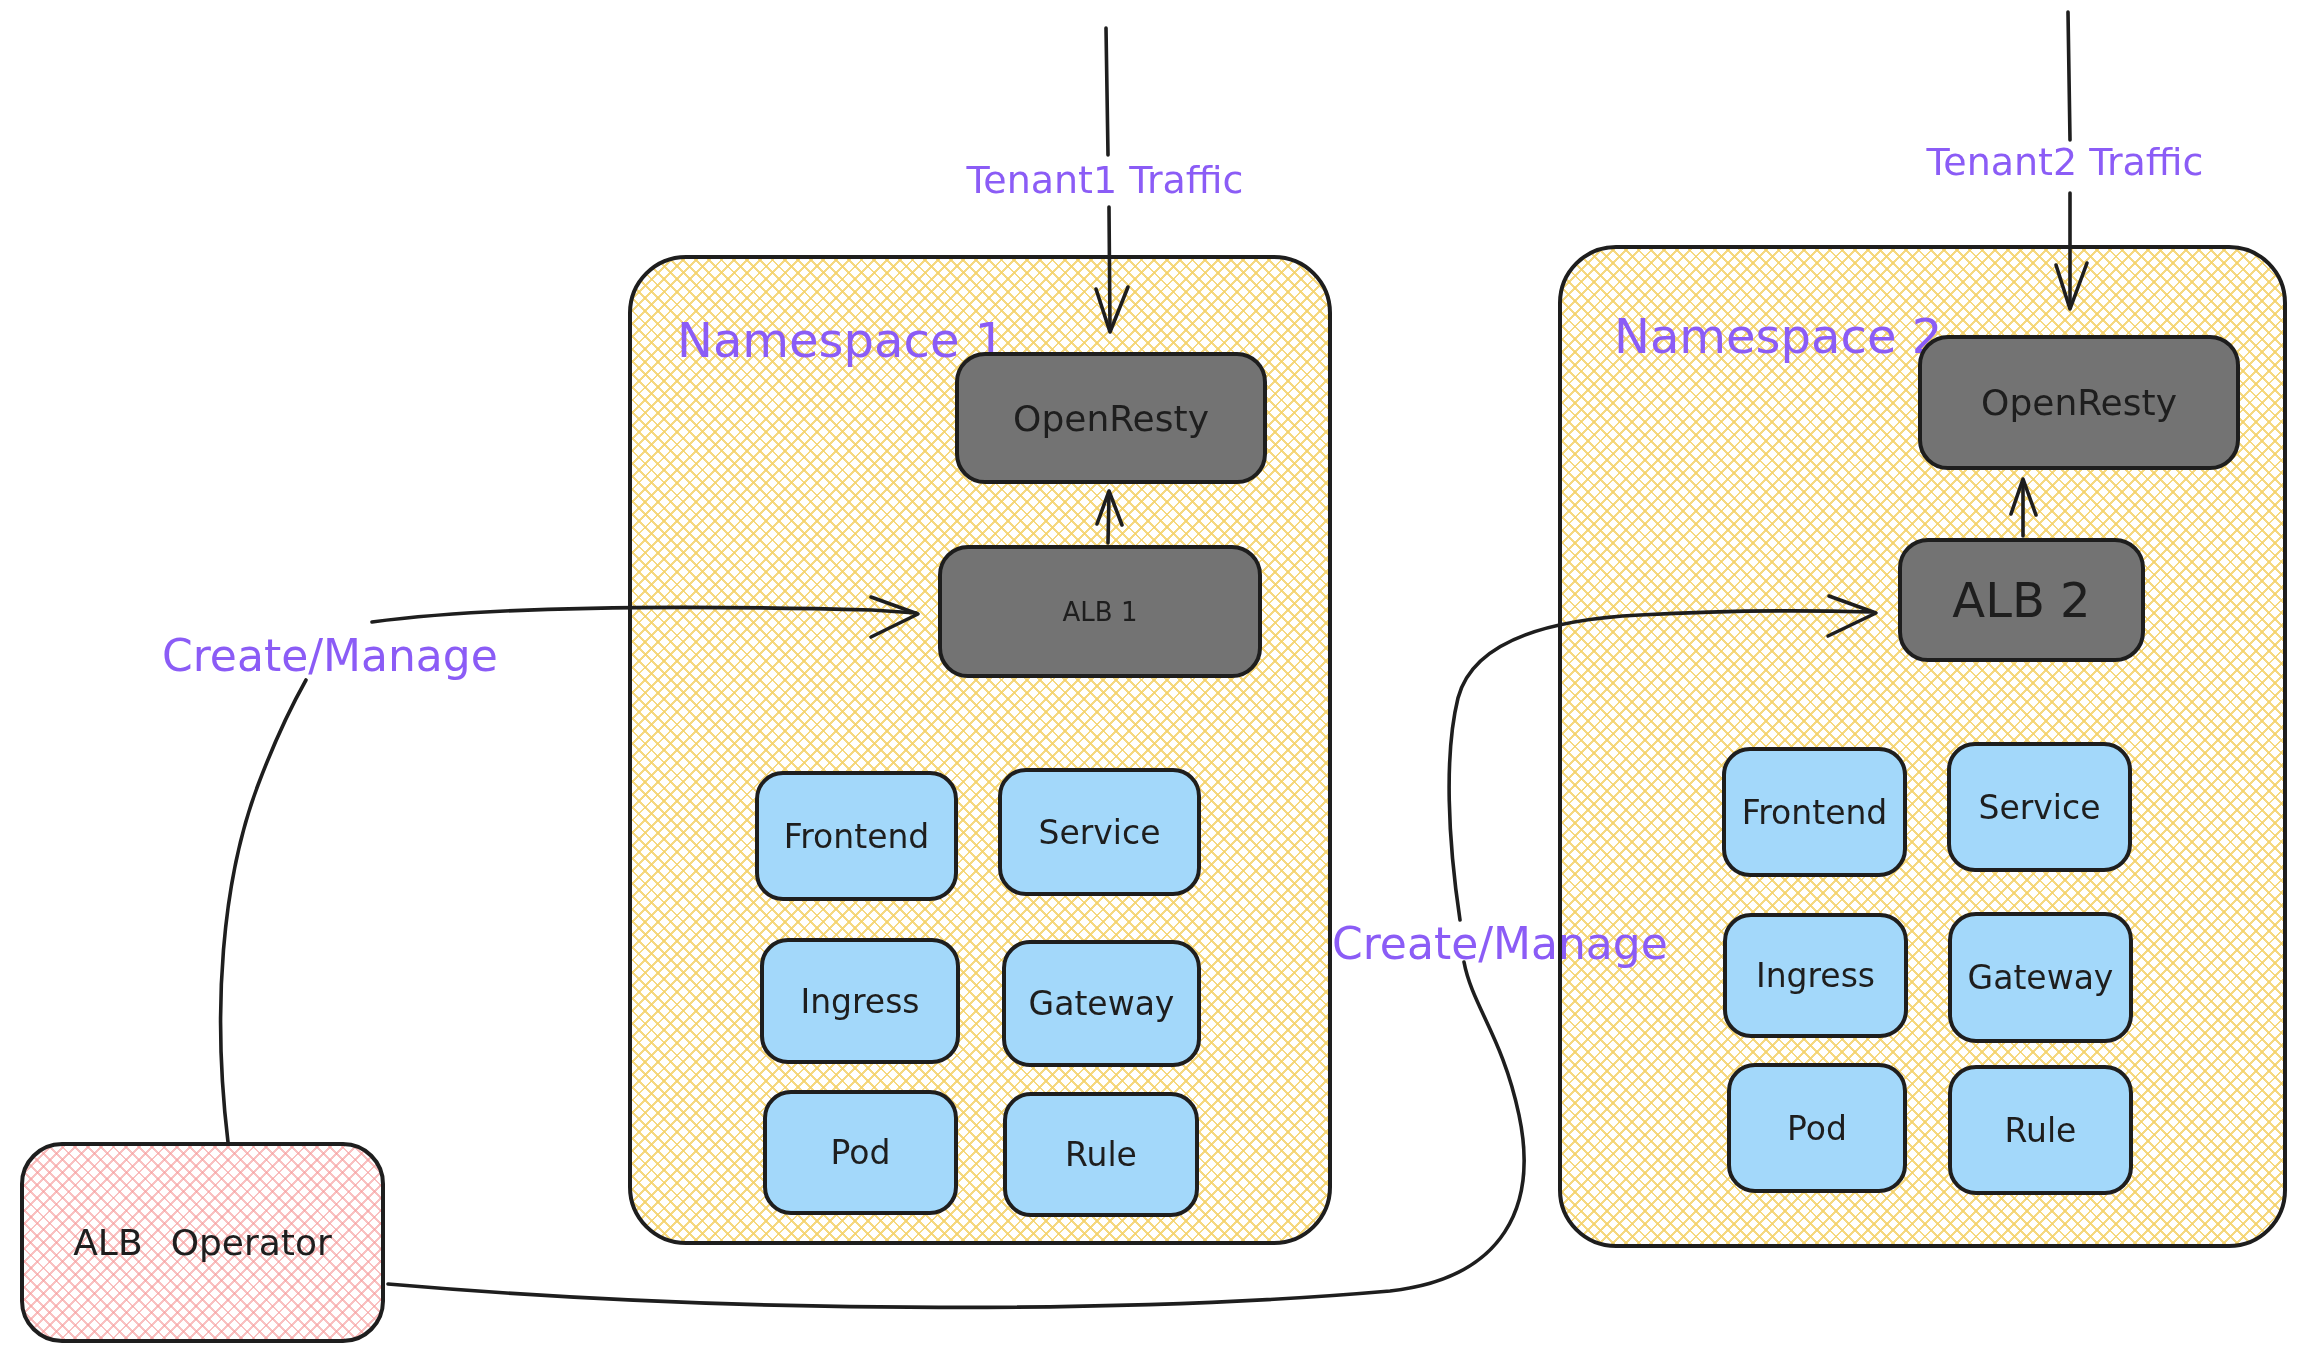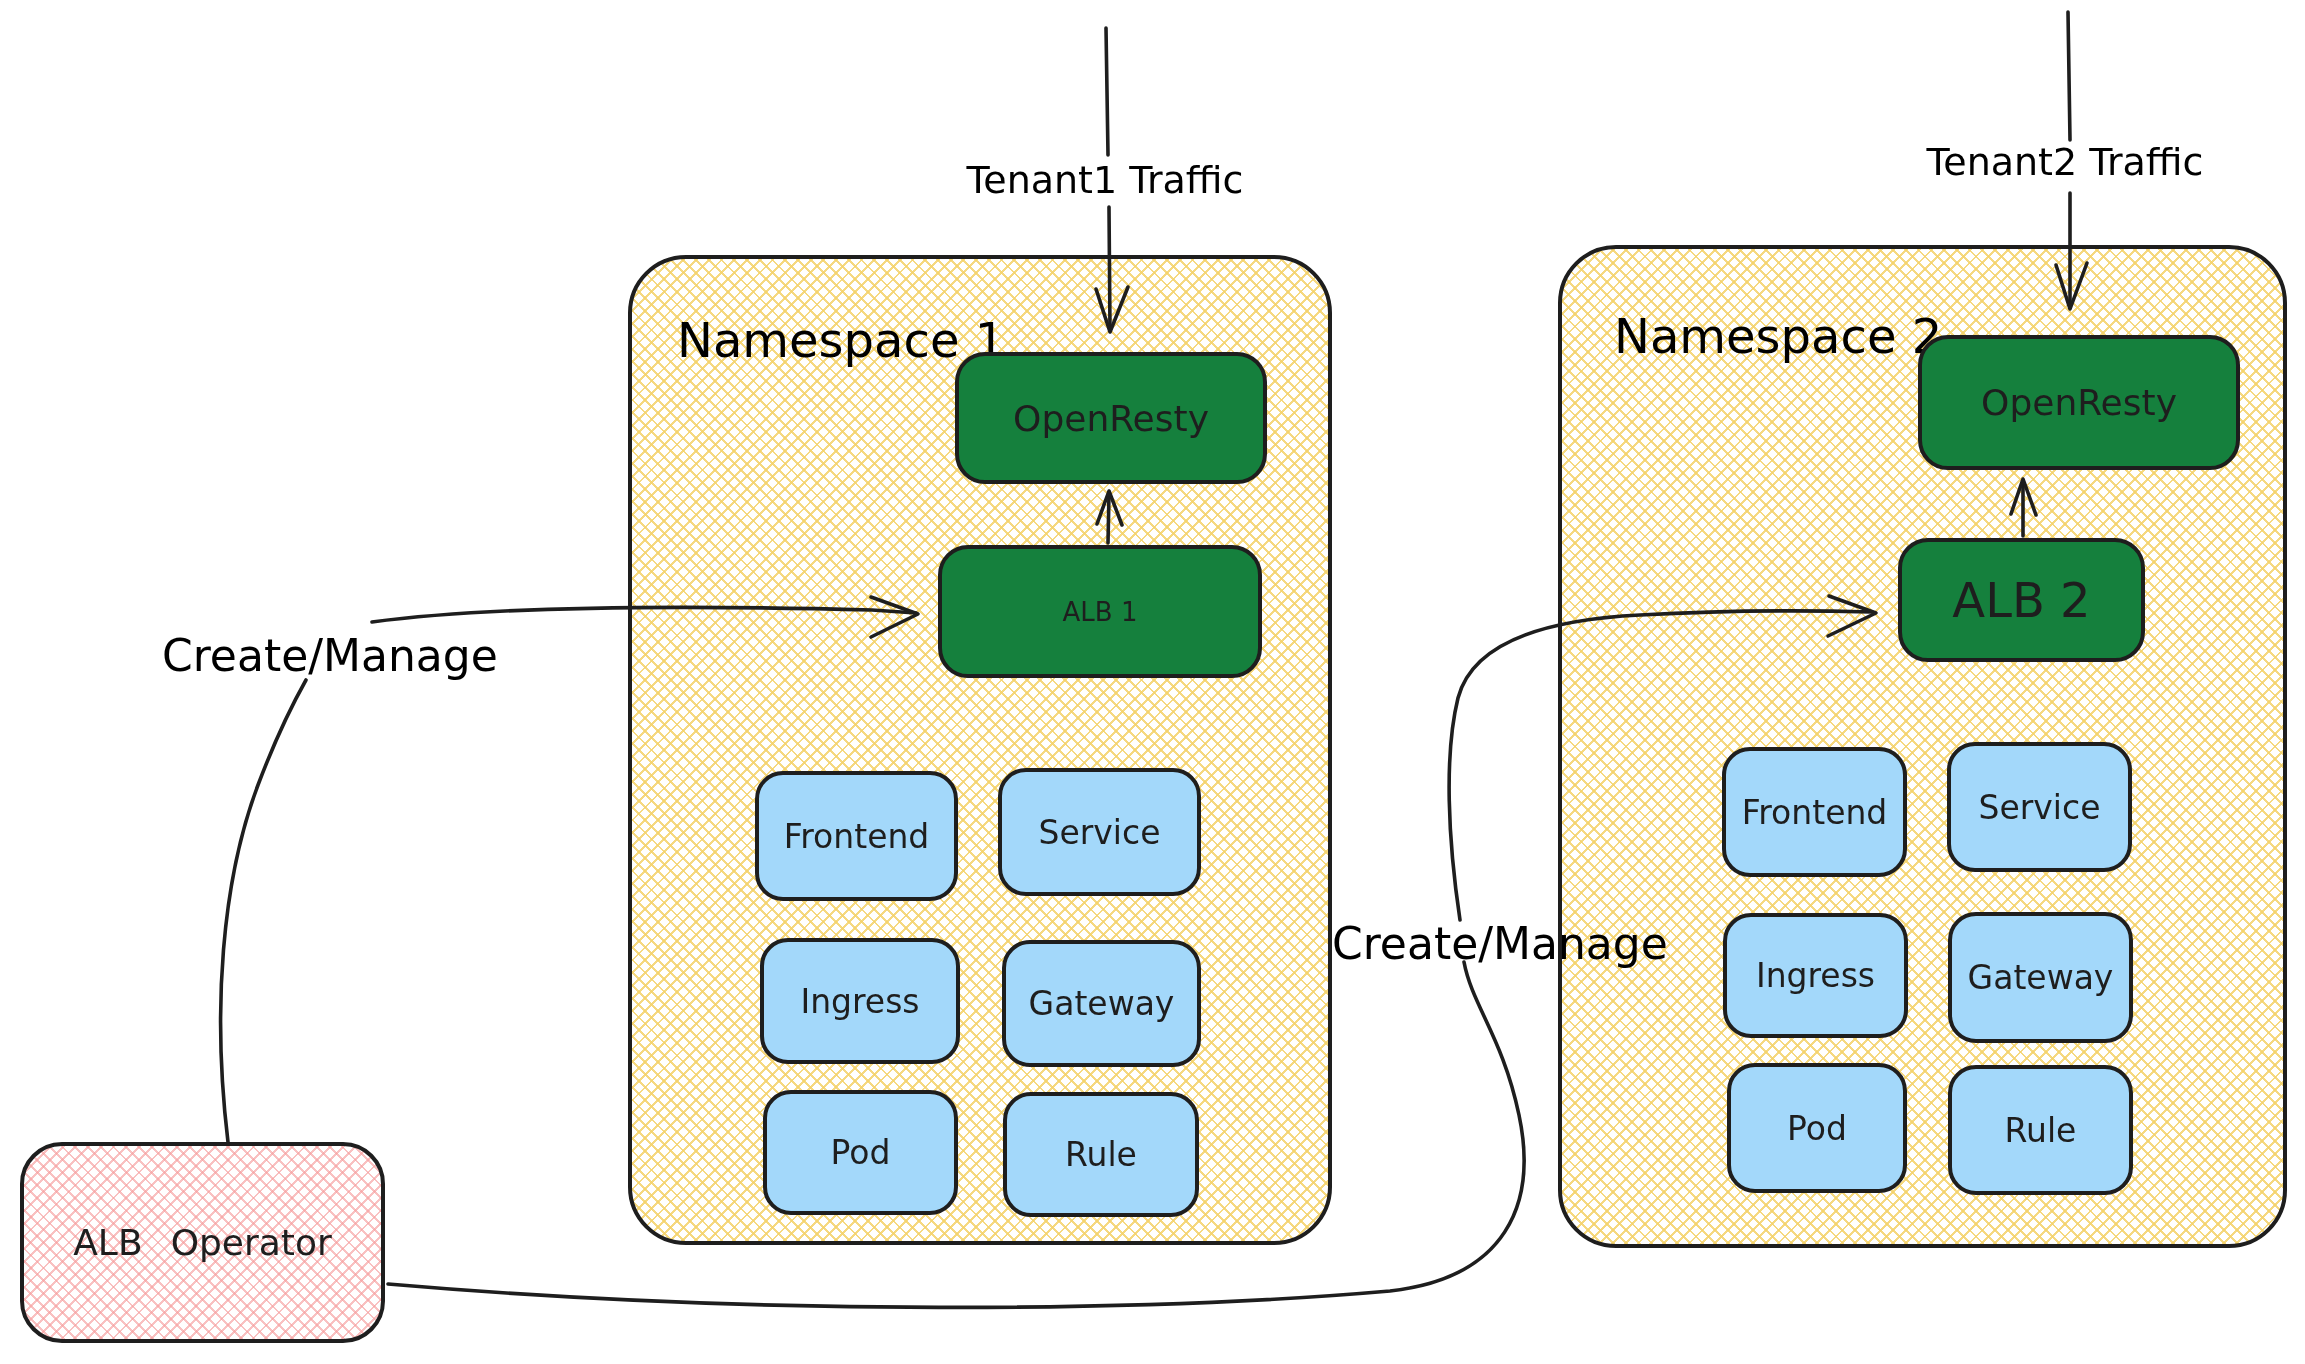--- a/index.html
+++ b/index.html
@@ -20,21 +20,21 @@
   }
   .ns{
     border-radius:58px;
     background-color:#ffffff;
     background-image:
       repeating-linear-gradient(45deg,  rgba(244,210,106,0.85) 0px, rgba(244,210,106,0.85) 2px, transparent 2px, transparent 9px),
       repeating-linear-gradient(135deg, rgba(244,210,106,0.85) 0px, rgba(244,210,106,0.85) 2px, transparent 2px, transparent 9px);
   }
   .green{
     border-radius:30px;
-    background:#15803d;
+    background:#737373;
     font-size:36px;
   }
   .blue{
     border-radius:28px;
     background:#a3d8fa;
     font-size:33px;
   }
   .pink{
     border-radius:42px;
     background-color:#ffffff;
@@ -42,21 +42,21 @@
       repeating-linear-gradient(45deg,  rgba(246,160,160,0.65) 0px, rgba(246,160,160,0.65) 2px, transparent 2px, transparent 9px),
       repeating-linear-gradient(135deg, rgba(246,160,160,0.65) 0px, rgba(246,160,160,0.65) 2px, transparent 2px, transparent 9px);
     font-size:36px;
     line-height:1.5;
     flex-direction:row;
     gap:28px;
   }
   .txt{
     position:absolute;
     white-space:nowrap;
-    color:#000000;
+    color:#8b5cf6;
   }
   .ns-title{font-size:48px;margin-left:9px;}
   .edge-label{font-size:44px;}
   .tenant-label{font-size:38px;text-align:center;}
   svg.arrows{
     position:absolute;left:0;top:0;
     pointer-events:none;
   }
   svg.arrows path{
     fill:none;

